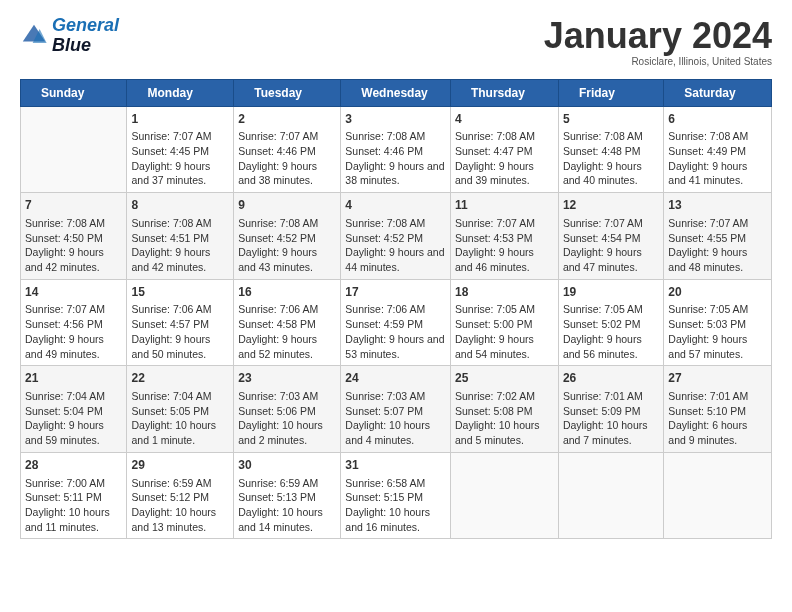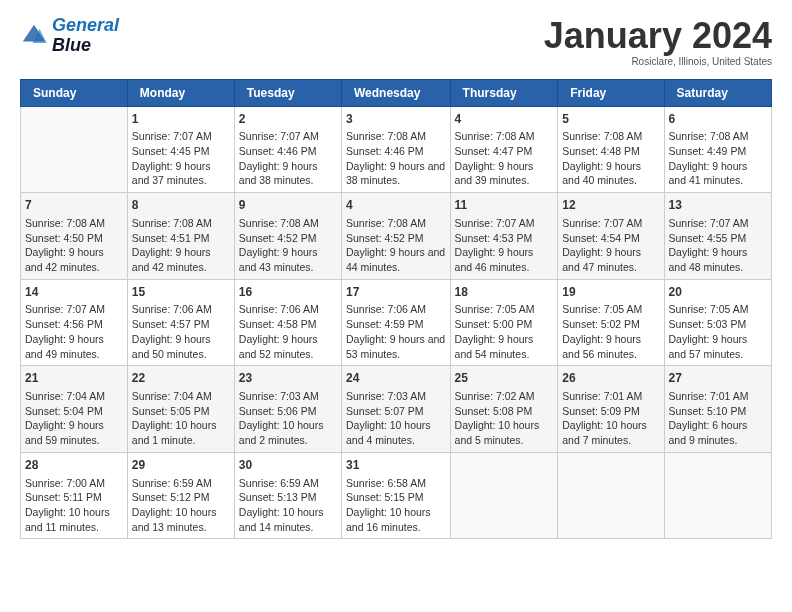--- a/index.html
+++ b/index.html
@@ -49,21 +49,21 @@
       color: #555;
     }
     table {
       width: 100%;
       border-collapse: collapse;
       font-size: 11px;
     }
     thead tr th {
       background: #2962a8;
       color: #fff;
-      padding: 6px 12px;
+      padding: 6px 20px;
       text-align: left;
       font-size: 12px;
       font-weight: bold;
       border: 1px solid #1a4d8a;
     }
     tbody tr td {
       border: 1px solid #ccc;
       padding: 4px 4px;
       vertical-align: top;
       width: 110px;

